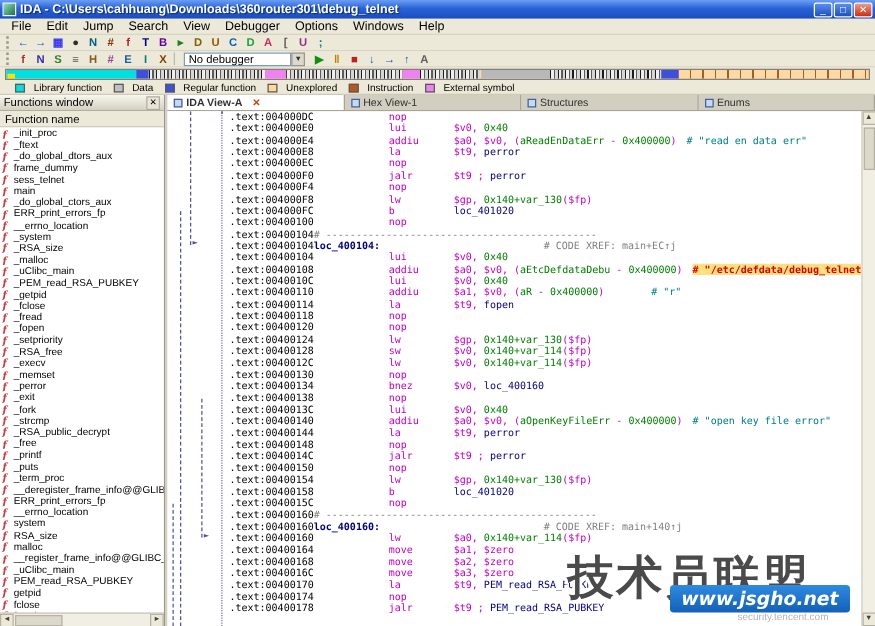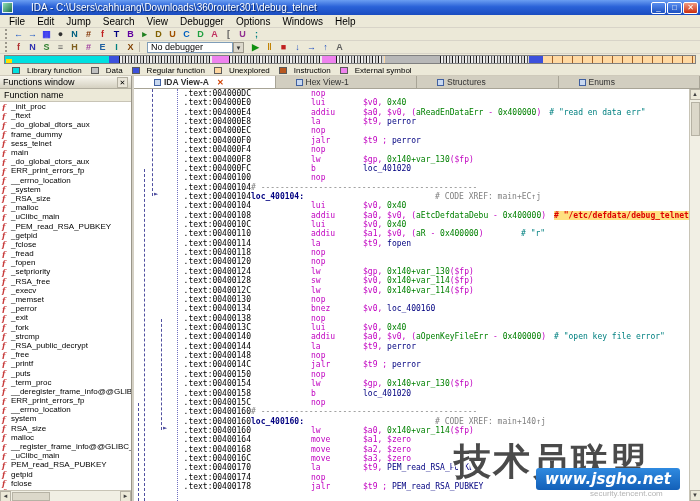--- a/index.html
+++ b/index.html
@@ -2,21 +2,21 @@
 <html><head>
 <meta charset="utf-8">
 <style>
   *{margin:0;padding:0;box-sizing:border-box;}
   html,body{overflow:hidden;}
   body{width:700px;height:501px;position:relative;background:#ece9d8;font-family:"Liberation Sans",sans-serif;color:#000;}
 
   
   #titlebar{height:15px;background:linear-gradient(180deg,#6a9ef2 0%,#2a62d8 45%,#1a4cc0 100%);display:flex;align-items:center;padding:0 2px;color:#fff;}
   #app-icon{width:11px;height:11px;background:linear-gradient(135deg,#8fe0b4,#1d6e4c);border:1px solid #e8f4ff;margin-right:3px;flex:none;}
-  #title-text{font-size:10px;font-weight:normal;text-shadow:1px 1px 1px #0a2a6a;flex:1;white-space:nowrap;overflow:hidden;margin-left:15px;}
+  #title-text{font-size:10px;font-weight:bold;text-shadow:1px 1px 1px #0a2a6a;flex:1;white-space:nowrap;overflow:hidden;}
   .winbtn{width:15px;height:12px;margin-left:1px;border:1px solid #fff;border-radius:2px;font-size:8px;line-height:10px;text-align:center;color:#fff;flex:none;}
   .winbtn.mini,.winbtn.maxi{background:linear-gradient(#5a8ff0,#1c50c0);}
   .winbtn.close{background:linear-gradient(#f09a82,#cc2e0e);}
 
   
   #menubar{height:13px;display:flex;align-items:center;font-size:10px;padding-left:3px;border-bottom:1px solid #d8d4c8;background:#ece9d8;}
   .menu-item{padding:0 6px;}
   .toolbar{height:13px;display:flex;align-items:center;padding-left:2px;border-bottom:1px solid #d8d4c8;background:#ece9d8;}
   .tb-handle{width:4px;height:10px;border-left:2px dotted #9a968a;margin:0 3px;flex:none;}
   .tb-icon{width:13px;height:12px;font-size:9px;line-height:12px;text-align:center;font-weight:bold;flex:none;}
@@ -48,21 +48,21 @@
   .fn-row{height:9.2px;display:flex;align-items:center;font-size:8px;white-space:nowrap;padding-left:2px;overflow:hidden;}
   .fn-ico{color:#c83c3c;font-family:"DejaVu Serif",serif;font-style:italic;font-weight:bold;font-size:8px;width:9px;flex:none;}
   #functions-hscroll{height:11px;background:#f1efe4;display:flex;align-items:center;border-top:1px solid #c8c4b6;}
   .scroll-btn{width:11px;height:11px;background:#ece9d8;border:1px solid #b6b2a4;font-size:6px;text-align:center;line-height:9px;color:#404040;flex:none;}
   #functions-hthumb{width:38px;height:9px;background:#dcd8ca;border:1px solid #b6b2a4;margin:0 1px;}
   #splitter{width:2px;background:#d4d0c4;flex:none;}
 
   
   #view{flex:1;display:flex;flex-direction:column;min-width:0;}
   #tabbar{height:13px;display:flex;background:#d9d5c7;border-bottom:1px solid #a8a496;}
-  .tab{flex:1;display:flex;align-items:center;gap:3px;font-size:8.5px;padding:0 20px;border-right:1px solid #a8a496;background:#d2cec0;color:#303030;overflow:hidden;white-space:nowrap;}
+  .tab{flex:1;display:flex;align-items:center;gap:3px;font-size:8.5px;padding:0 5px;border-right:1px solid #a8a496;background:#d2cec0;color:#303030;overflow:hidden;white-space:nowrap;}
   .tab.active{background:#fff;font-weight:bold;}
   .tab-ico{width:7px;height:7px;border:1px solid #4060a0;background:#c8d8f0;flex:none;}
   .tab-close{margin-left:5px;color:#d04000;font-weight:bold;font-size:8px;}
 
   
   #content{flex:1;display:flex;position:relative;min-height:0;}
   #listing{flex:1;background:#fff;position:relative;overflow:hidden;font-family:"DejaVu Sans Mono",monospace;font-size:8px;min-width:0;}
   #gutter{position:absolute;left:0;top:0;bottom:0;width:44px;border-right:1px dotted #7070c0;background:#fff;z-index:1;}
   .jmp{position:absolute;border-left:1px dashed #5050a0;width:0;z-index:2;}
   .jmphead{position:absolute;color:#5050a0;font-size:7px;line-height:7px;z-index:2;}

